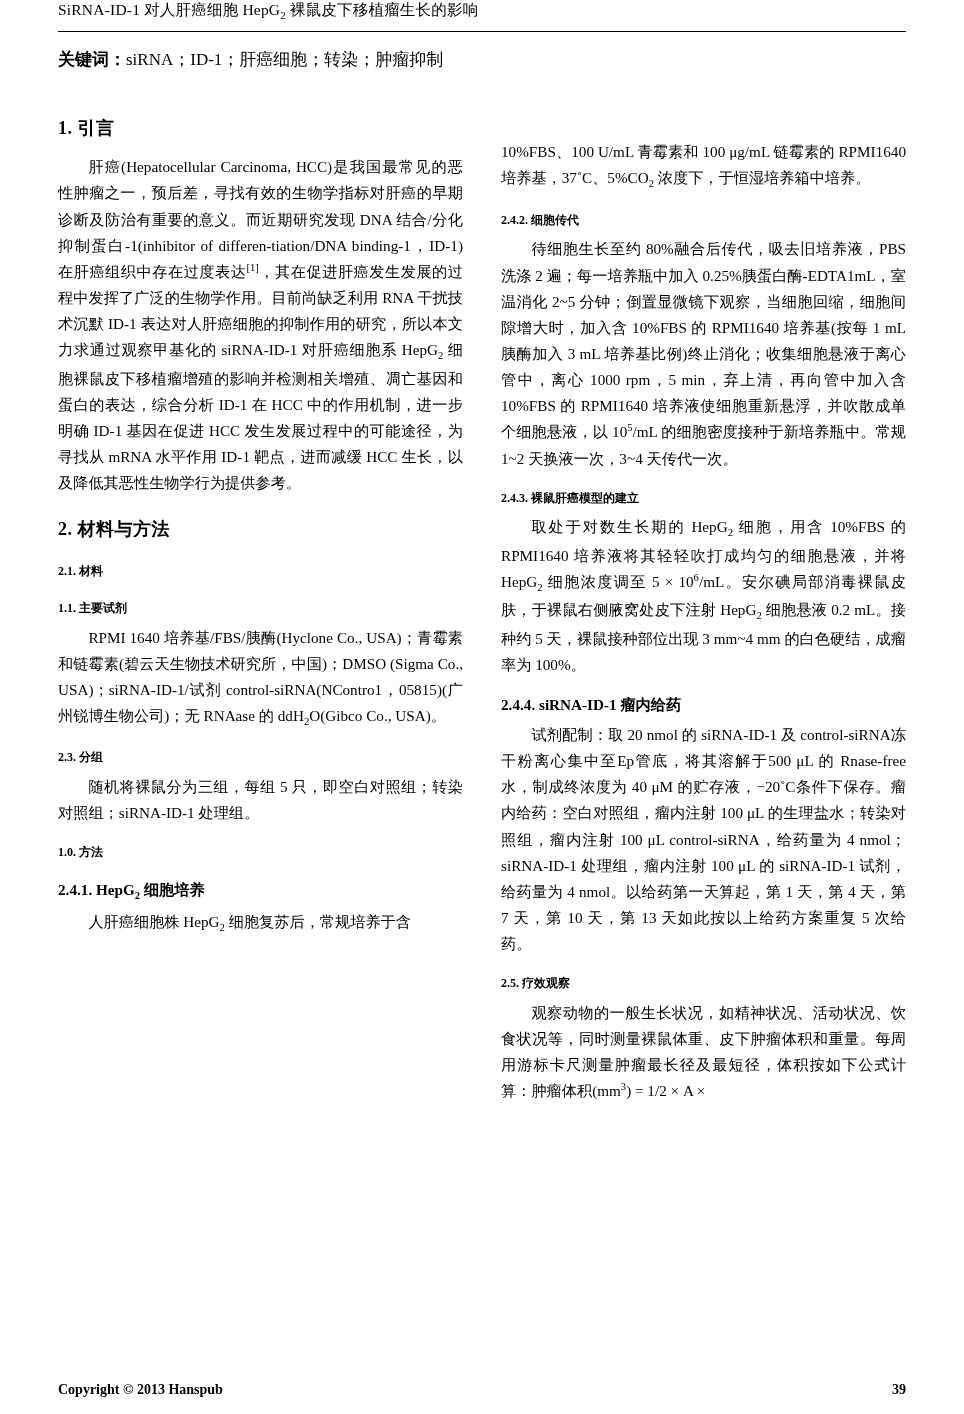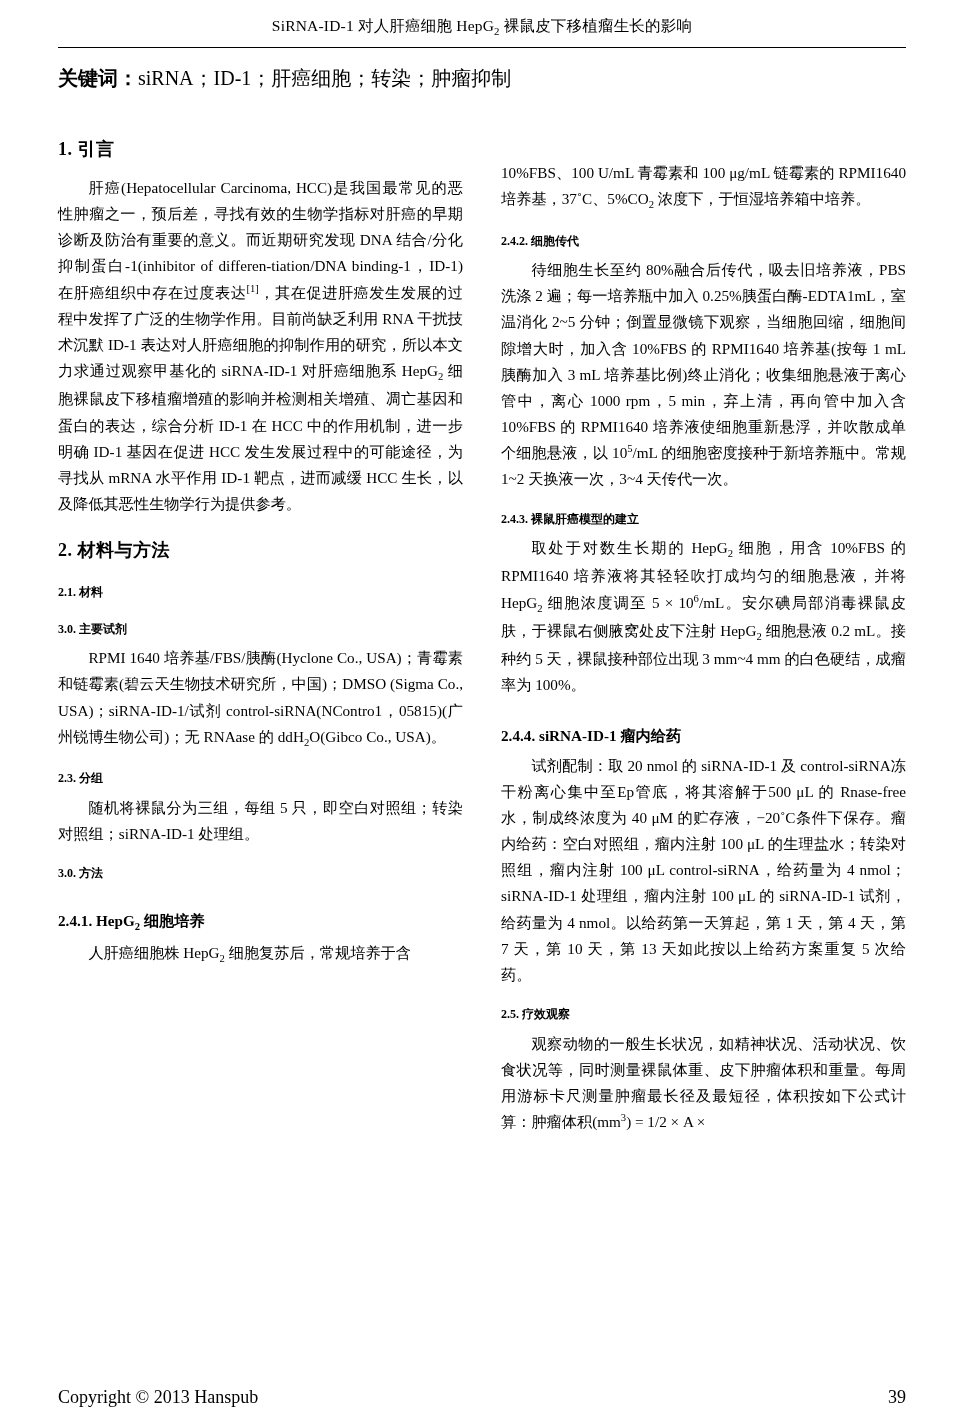--- a/index.html
+++ b/index.html
@@ -16,33 +16,33 @@
   }
   .page {
     position: relative;
     width: 964px;
     height: 1414px;
     box-sizing: border-box;
     padding: 0 58px;
   }
   
   .runhead {
-    text-align: center;
+    text-align: left;
     font-size: 15.5px;
-    padding-top: 16px;
+    padding-top: 0;
     padding-bottom: 6px;
     letter-spacing: 0.2px;
   }
   .rule-top {
     border-bottom: 1px solid #000;
     margin: 4px 0 0 0;
   }
   
   .keywords {
-    font-size: 20px;
+    font-size: 17px;
     padding: 14px 0 8px 0;
     line-height: 1.6;
   }
   .keywords .kw-label { font-weight: bold; }
   
   .columns {
     display: flex;
     gap: 38px;
     margin-top: 14px;
   }
@@ -60,38 +60,39 @@
     letter-spacing: 0.5px;
   }
   h3.sub {
     font-size: 12px;
     font-weight: bold;
     margin: 16px 0 6px 0;
   }
   h4.subsub {
     font-size: 15.2px;
     font-weight: bold;
-    margin: 24px 0 4px 0;
+    margin: 14px 0 4px 0;
   }
   p.para {
     margin: 0 0 2px 0;
     text-indent: 2em;
   }
   p.para.noindent { text-indent: 0; margin-top: 44px; }
   sub, sup { font-size: 0.7em; }
   
   .footer {
     position: absolute;
     left: 58px;
     right: 58px;
-    bottom: 6px;
-    font-size: 18px;
+    bottom: 16px;
+    font-size: 14px;
     display: flex;
     justify-content: space-between;
     align-items: flex-end;
+    font-weight: bold;
   }
 </style>
 </head>
 <body>
 
 <div class="page">
 
   <div class="runhead">
     <span>SiRNA-ID-1 对人肝癌细胞 HepG<sub>2</sub> 裸鼠皮下移植瘤生长的影响</span>
   </div>
@@ -108,31 +109,31 @@
       <h2 class="sec">1.  引言</h2>
 
       <p class="para">
         <span>肝癌(Hepatocellular Carcinoma, HCC)是我国最常见的恶性肿瘤之一，预后差，寻找有效的生物学指标对肝癌的早期诊断及防治有重要的意义。而近期研究发现 DNA 结合/分化抑制蛋白-1(inhibitor of differen-tiation/DNA binding-1，ID-1)在肝癌组织中存在过度表达<sup>[1]</sup>，其在促进肝癌发生发展的过程中发挥了广泛的生物学作用。目前尚缺乏利用 RNA 干扰技术沉默 ID-1 表达对人肝癌细胞的抑制作用的研究，所以本文力求通过观察甲基化的 siRNA-ID-1 对肝癌细胞系 HepG<sub>2</sub> 细胞裸鼠皮下移植瘤增殖的影响并检测相关增殖、凋亡基因和蛋白的表达，综合分析 ID-1 在 HCC 中的作用机制，进一步明确 ID-1 基因在促进 HCC 发生发展过程中的可能途径，为寻找从 mRNA 水平作用 ID-1 靶点，进而减缓 HCC 生长，以及降低其恶性生物学行为提供参考。</span>
       </p>
 
       <h2 class="sec">2.  材料与方法</h2>
 
       <h3 class="sub">2.1.  材料</h3>
 
-      <h3 class="sub">3.0.  主要试剂</h3>
+      <h3 class="sub">1.1.  主要试剂</h3>
       <p class="para">
         <span>RPMI 1640 培养基/FBS/胰酶(Hyclone Co., USA)；青霉素和链霉素(碧云天生物技术研究所，中国)；DMSO (Sigma Co., USA)；siRNA-ID-1/试剂 control-siRNA(NContro1，05815)(广州锐博生物公司)；无 RNAase 的 ddH<sub>2</sub>O(Gibco Co., USA)。</span>
       </p>
 
       <h3 class="sub">2.3.  分组</h3>
       <p class="para">
         <span>随机将裸鼠分为三组，每组 5 只，即空白对照组；转染对照组；siRNA-ID-1 处理组。</span>
       </p>
 
-      <h3 class="sub">3.0.  方法</h3>
+      <h3 class="sub">1.0.  方法</h3>
 
       <h4 class="subsub">
         <span>2.4.1. HepG<sub>2</sub> 细胞培养</span>
       </h4>
       <p class="para">
         <span>人肝癌细胞株 HepG<sub>2</sub> 细胞复苏后，常规培养于含</span>
       </p>
     </div>
 
     <div class="col">

